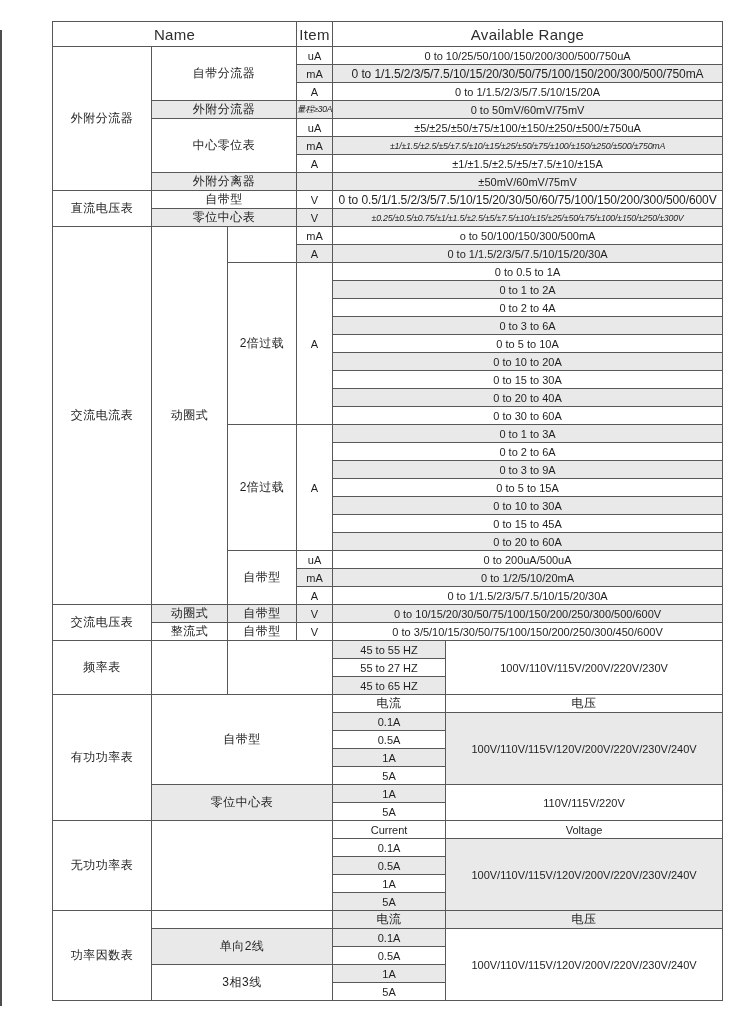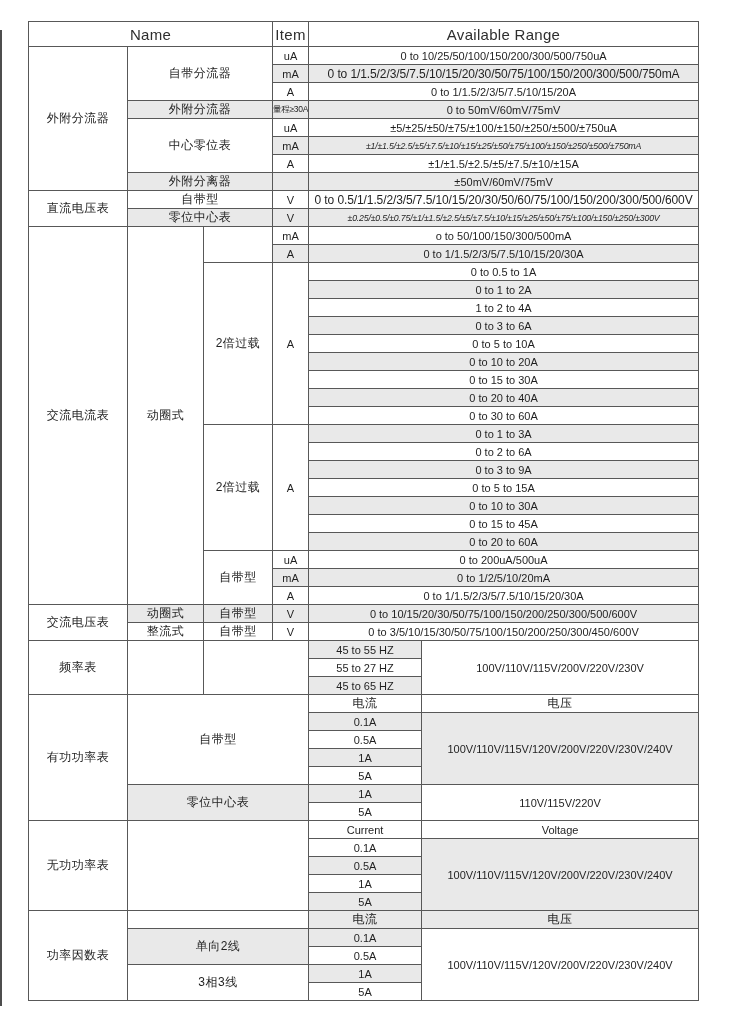--- a/index.html
+++ b/index.html
@@ -5,32 +5,32 @@
   html,body{margin:0;padding:0;}
   body{
     width:750px;height:1020px;background:#ffffff;position:relative;
     font-family:"Liberation Sans","DejaVu Sans",sans-serif;
     -webkit-font-smoothing:antialiased;
   }
   #edge-artifact{
     position:absolute;left:0;top:30px;width:2px;height:976px;
     background:#2e2e2e;opacity:.85;
   }
-  #table-wrap{position:absolute;left:28px;top:21px;}
+  #table-wrap{position:absolute;left:52px;top:21px;}
   table{border-collapse:collapse;table-layout:fixed;width:670px;}
   th,td{
     border:1px solid #585858;text-align:center;vertical-align:middle;
     padding:0;overflow:hidden;white-space:nowrap;
   }
   th{height:24px;font-size:15px;font-weight:400;color:#2e2e2e;letter-spacing:.3px;}
   td{height:17px;font-size:11px;color:#1f1f1f;}
   td.zh{font-size:12px;letter-spacing:.5px;}
   td.s{font-size:12px;letter-spacing:-.1px;}
   td.xs{font-size:8.8px;letter-spacing:-.2px;font-style:italic;}
-  td.tiny{font-size:8.5px;letter-spacing:-.3px;}
+  td.tiny{font-size:8.5px;letter-spacing:-.3px;font-style:italic;}
   td.g{background:#e9e9e9;}
 </style>
 </head>
 <body>
 
 <div id="edge-artifact"></div>
 
 <div id="table-wrap">
   <table>
     <colgroup id="cols">
@@ -110,21 +110,21 @@
         </tr>
         <tr>
           <td rowspan="9" class="zh">2倍过载</td>
           <td rowspan="9">A</td>
           <td colspan="2">0 to 0.5 to 1A</td>
         </tr>
         <tr>
           <td colspan="2" class="g">0 to 1 to 2A</td>
         </tr>
         <tr>
-          <td colspan="2">1 to 2 to 4A</td>
+          <td colspan="2">0 to 2 to 4A</td>
         </tr>
         <tr>
           <td colspan="2" class="g">0 to 3 to 6A</td>
         </tr>
         <tr>
           <td colspan="2">0 to 5 to 10A</td>
         </tr>
         <tr>
           <td colspan="2" class="g">0 to 10 to 20A</td>
         </tr>

